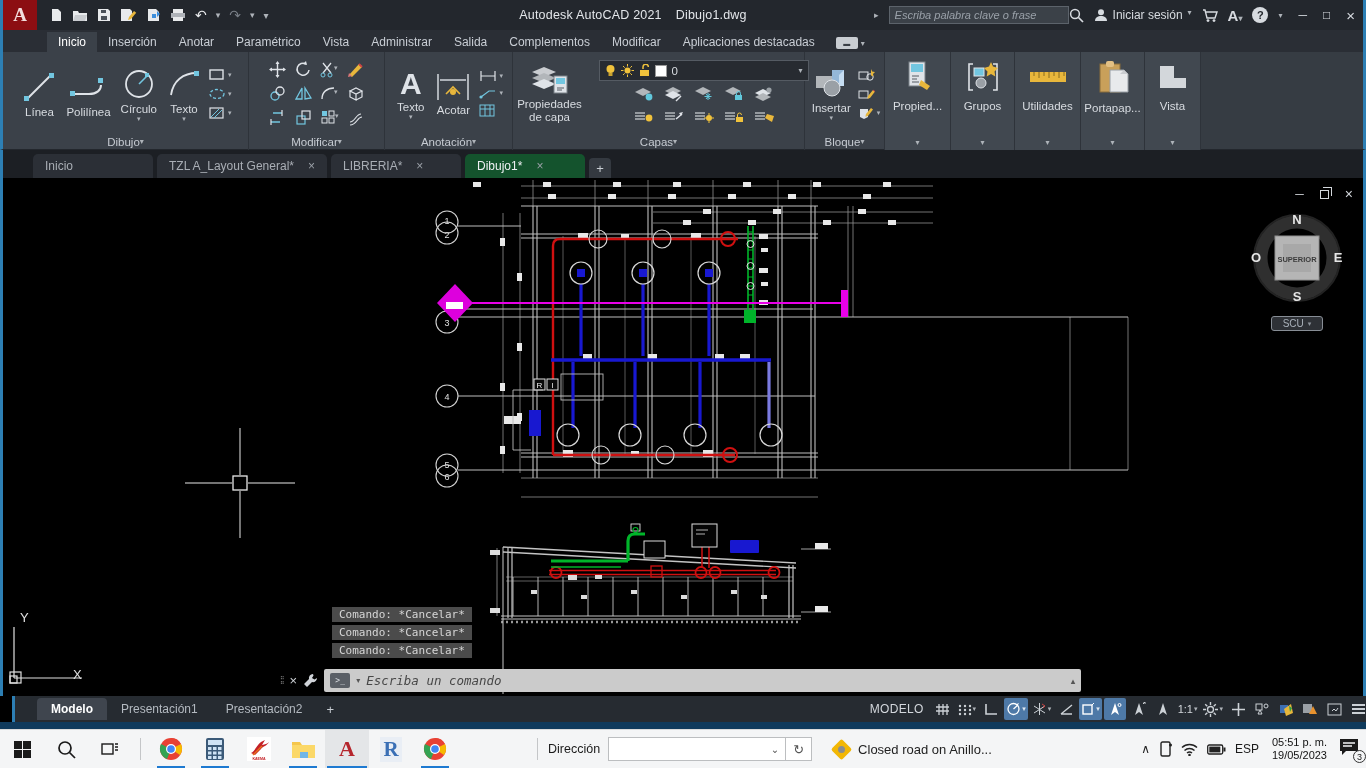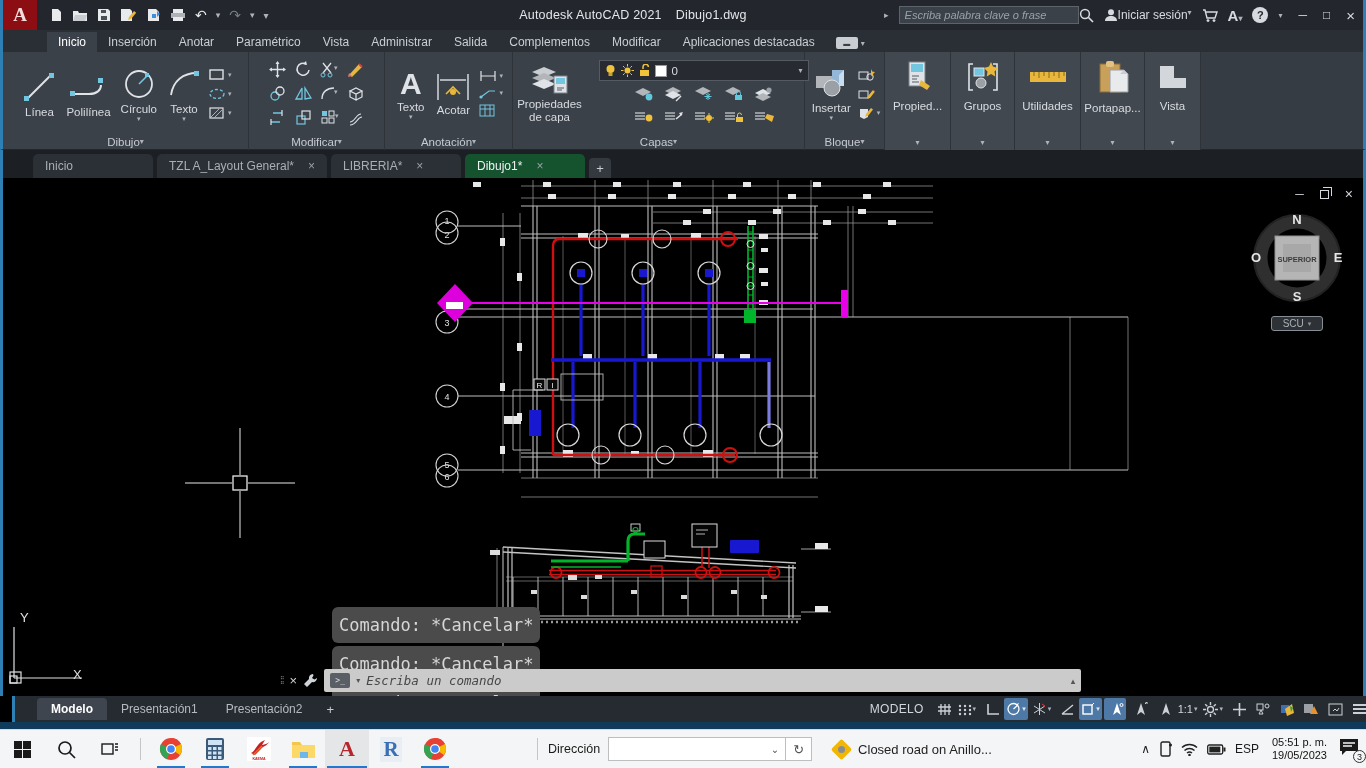--- a/index.html
+++ b/index.html
@@ -11,21 +11,21 @@
   .acad-logo{width:34px;height:30px;background:#8c0e12;display:flex;align-items:center;justify-content:center;color:#f3dede;font-weight:bold;font-size:19px;font-family:"Liberation Serif",serif;}
   .qat{display:flex;align-items:center;gap:9px;margin-left:12px;}
   .qat svg{display:block}
   .qat .sep-caret{color:#aeb3b9;font-size:9px;}
   .title-center{position:absolute;left:430px;width:400px;text-align:center;letter-spacing:.2px;color:#e3e6ea;font-size:12.5px;}
   .title-center b{font-weight:normal;margin-left:14px;}
   .tb-right{position:absolute;right:8px;top:0;height:30px;display:flex;align-items:center;gap:10px;}
   .search-wrap{display:flex;align-items:center;gap:0;}
   .search-input{width:180px;height:18px;background:#3b4148;border:1px solid #5c636b;color:#c9ced4;font-size:11px;font-style:italic;padding:0 5px;}
   .search-input::placeholder{color:#9aa1a9;font-style:italic;}
-  .signin{display:flex;align-items:flex-start;color:#d7dbe0;font-size:12px;}
+  .signin{display:flex;align-items:flex-start;gap:5px;color:#d7dbe0;font-size:12px;}
   .win-btns{display:flex;align-items:center;gap:16px;color:#d7dbe0;font-size:12px;margin-left:6px;}
   
   .ribbontabs{left:0;top:30px;width:1366px;height:22px;background:#2a2e35;display:flex;align-items:flex-end;padding-left:44px;border-left:3px solid #2d7fb4;border-right:3px solid #2d7fb4;}
   .rtab{padding:3px 11px;color:#c9ced5;font-size:12px;cursor:default;}
   .rtab.active{background:#3b4149;color:#fff;}
   .ribbon-toggle{margin-left:10px;margin-bottom:3px;display:flex;align-items:center;gap:3px;}
   .ribbon-toggle .box{width:22px;height:12px;background:#c9cdd2;border-radius:2px;display:flex;align-items:center;justify-content:center;color:#3a3f46;font-size:7px;}
   .ribbon-toggle .car{color:#aeb3b9;font-size:8px;}
   
   .ribbon{left:0;top:52px;width:1366px;height:98px;background:#3b4149;display:flex;border-left:3px solid #2d7fb4;border-right:3px solid #2d7fb4;border-bottom:1px solid #23272d;}
@@ -62,37 +62,37 @@
   .restore-glyph{width:9px;height:9px;border:1.5px solid #d3d7dc;position:relative;}
   .restore-glyph:before{content:"";position:absolute;left:2px;top:-4px;width:8px;height:8px;border:1.5px solid #d3d7dc;border-left:none;border-bottom:none;}
   
   .viewcube{position:absolute;right:18px;top:32px;width:96px;text-align:center;}
   .scu-pill{margin:6px auto 0;width:52px;height:15px;background:rgba(84,90,98,.55);border:1px solid #878d95;border-radius:3px;color:#a9b1ba;font-size:10px;display:flex;align-items:center;justify-content:center;gap:4px;}
   .scu-pill .car{font-size:7px;color:#8d939b;}
   
   .crosshair{position:absolute;left:182px;top:250px;width:110px;height:110px;}
   
   .cmd-history{position:absolute;left:329px;top:429px;display:flex;flex-direction:column;gap:3px;}
-  .cmd-line{background:#4b4b4b;color:#d6d6d6;font-family:"DejaVu Sans Mono",monospace;font-size:17px;padding:8px 7px;width:max-content;border-radius:6px;}
+  .cmd-line{background:#4b4b4b;color:#d6d6d6;font-family:"DejaVu Sans Mono",monospace;font-size:11px;padding:1px 7px;width:max-content;}
   .cmd-row{position:absolute;left:277px;top:491px;display:flex;align-items:center;gap:6px;}
   .cmd-grip{color:#777;font-size:10px;letter-spacing:-1px;}
   .cmd-x{color:#cfd3d8;font-size:13px;}
   .cmd-bar{width:757px;height:23px;background:#cbcbcb;border-radius:2px;display:flex;align-items:center;padding:0 6px;gap:6px;}
   .cmd-ic{width:20px;height:15px;background:#5a5f66;border-radius:2px;color:#d8dce1;font-size:8px;display:flex;align-items:center;justify-content:center;font-family:"DejaVu Sans Mono",monospace;}
   .cmd-bar .car{font-size:8px;color:#555;}
   .cmd-prompt{flex:1;color:#474747;font-size:12.5px;font-style:italic;font-family:"DejaVu Sans Mono",monospace;}
   .cmd-up{color:#555;font-size:9px;}
   
   .statusbar{left:12px;top:696px;width:1366px;height:26px;background:#262b31;display:flex;align-items:center;border-left:3px solid #2d7fb4;border-right:3px solid #2d7fb4;}
   .ltab{height:22px;margin-top:0;display:flex;align-items:center;padding:0 14px;color:#b4bac1;font-size:12px;border-radius:4px 4px 0 0;}
   .ltab.active{background:#3f454e;color:#fff;font-weight:bold;}
   .ltab-plus{color:#c8cdd3;font-size:13px;margin-left:10px;}
   .status-right{position:absolute;right:6px;display:flex;align-items:center;gap:2px;height:26px;}
   .mode-lbl{color:#d3d7dc;font-size:12px;margin-right:6px;letter-spacing:.3px;}
-  .sbtn{height:22px;min-width:22px;display:flex;align-items:center;justify-content:flex-end;border-radius:2px;padding:0 2px;gap:1px;}
+  .sbtn{height:22px;min-width:22px;display:flex;align-items:center;justify-content:center;border-radius:2px;padding:0 2px;gap:1px;}
   .sbtn.on{background:#4e79a7;}
   .sbtn .car{font-size:7px;color:#aeb3b9;}
   .sbtn svg{display:block}
   .scale-lbl{color:#d3d7dc;font-size:11px;}
   
   .winedge{left:0;top:722px;width:1366px;height:7px;background:#0f3a5c;}
   .taskbar{left:0;top:729px;width:1366px;height:39px;background:#f4f5f6;border-top:1px solid #d9dadb;display:flex;align-items:center;color:#1a1a1a;}
   .tb-item{width:44px;height:39px;display:flex;align-items:center;justify-content:center;position:relative;}
   .tb-item.running:after{content:"";position:absolute;left:8px;right:8px;bottom:0;height:3px;background:#1e7ad1;}
   .tb-item.activeapp{background:#e4e6e8;}

